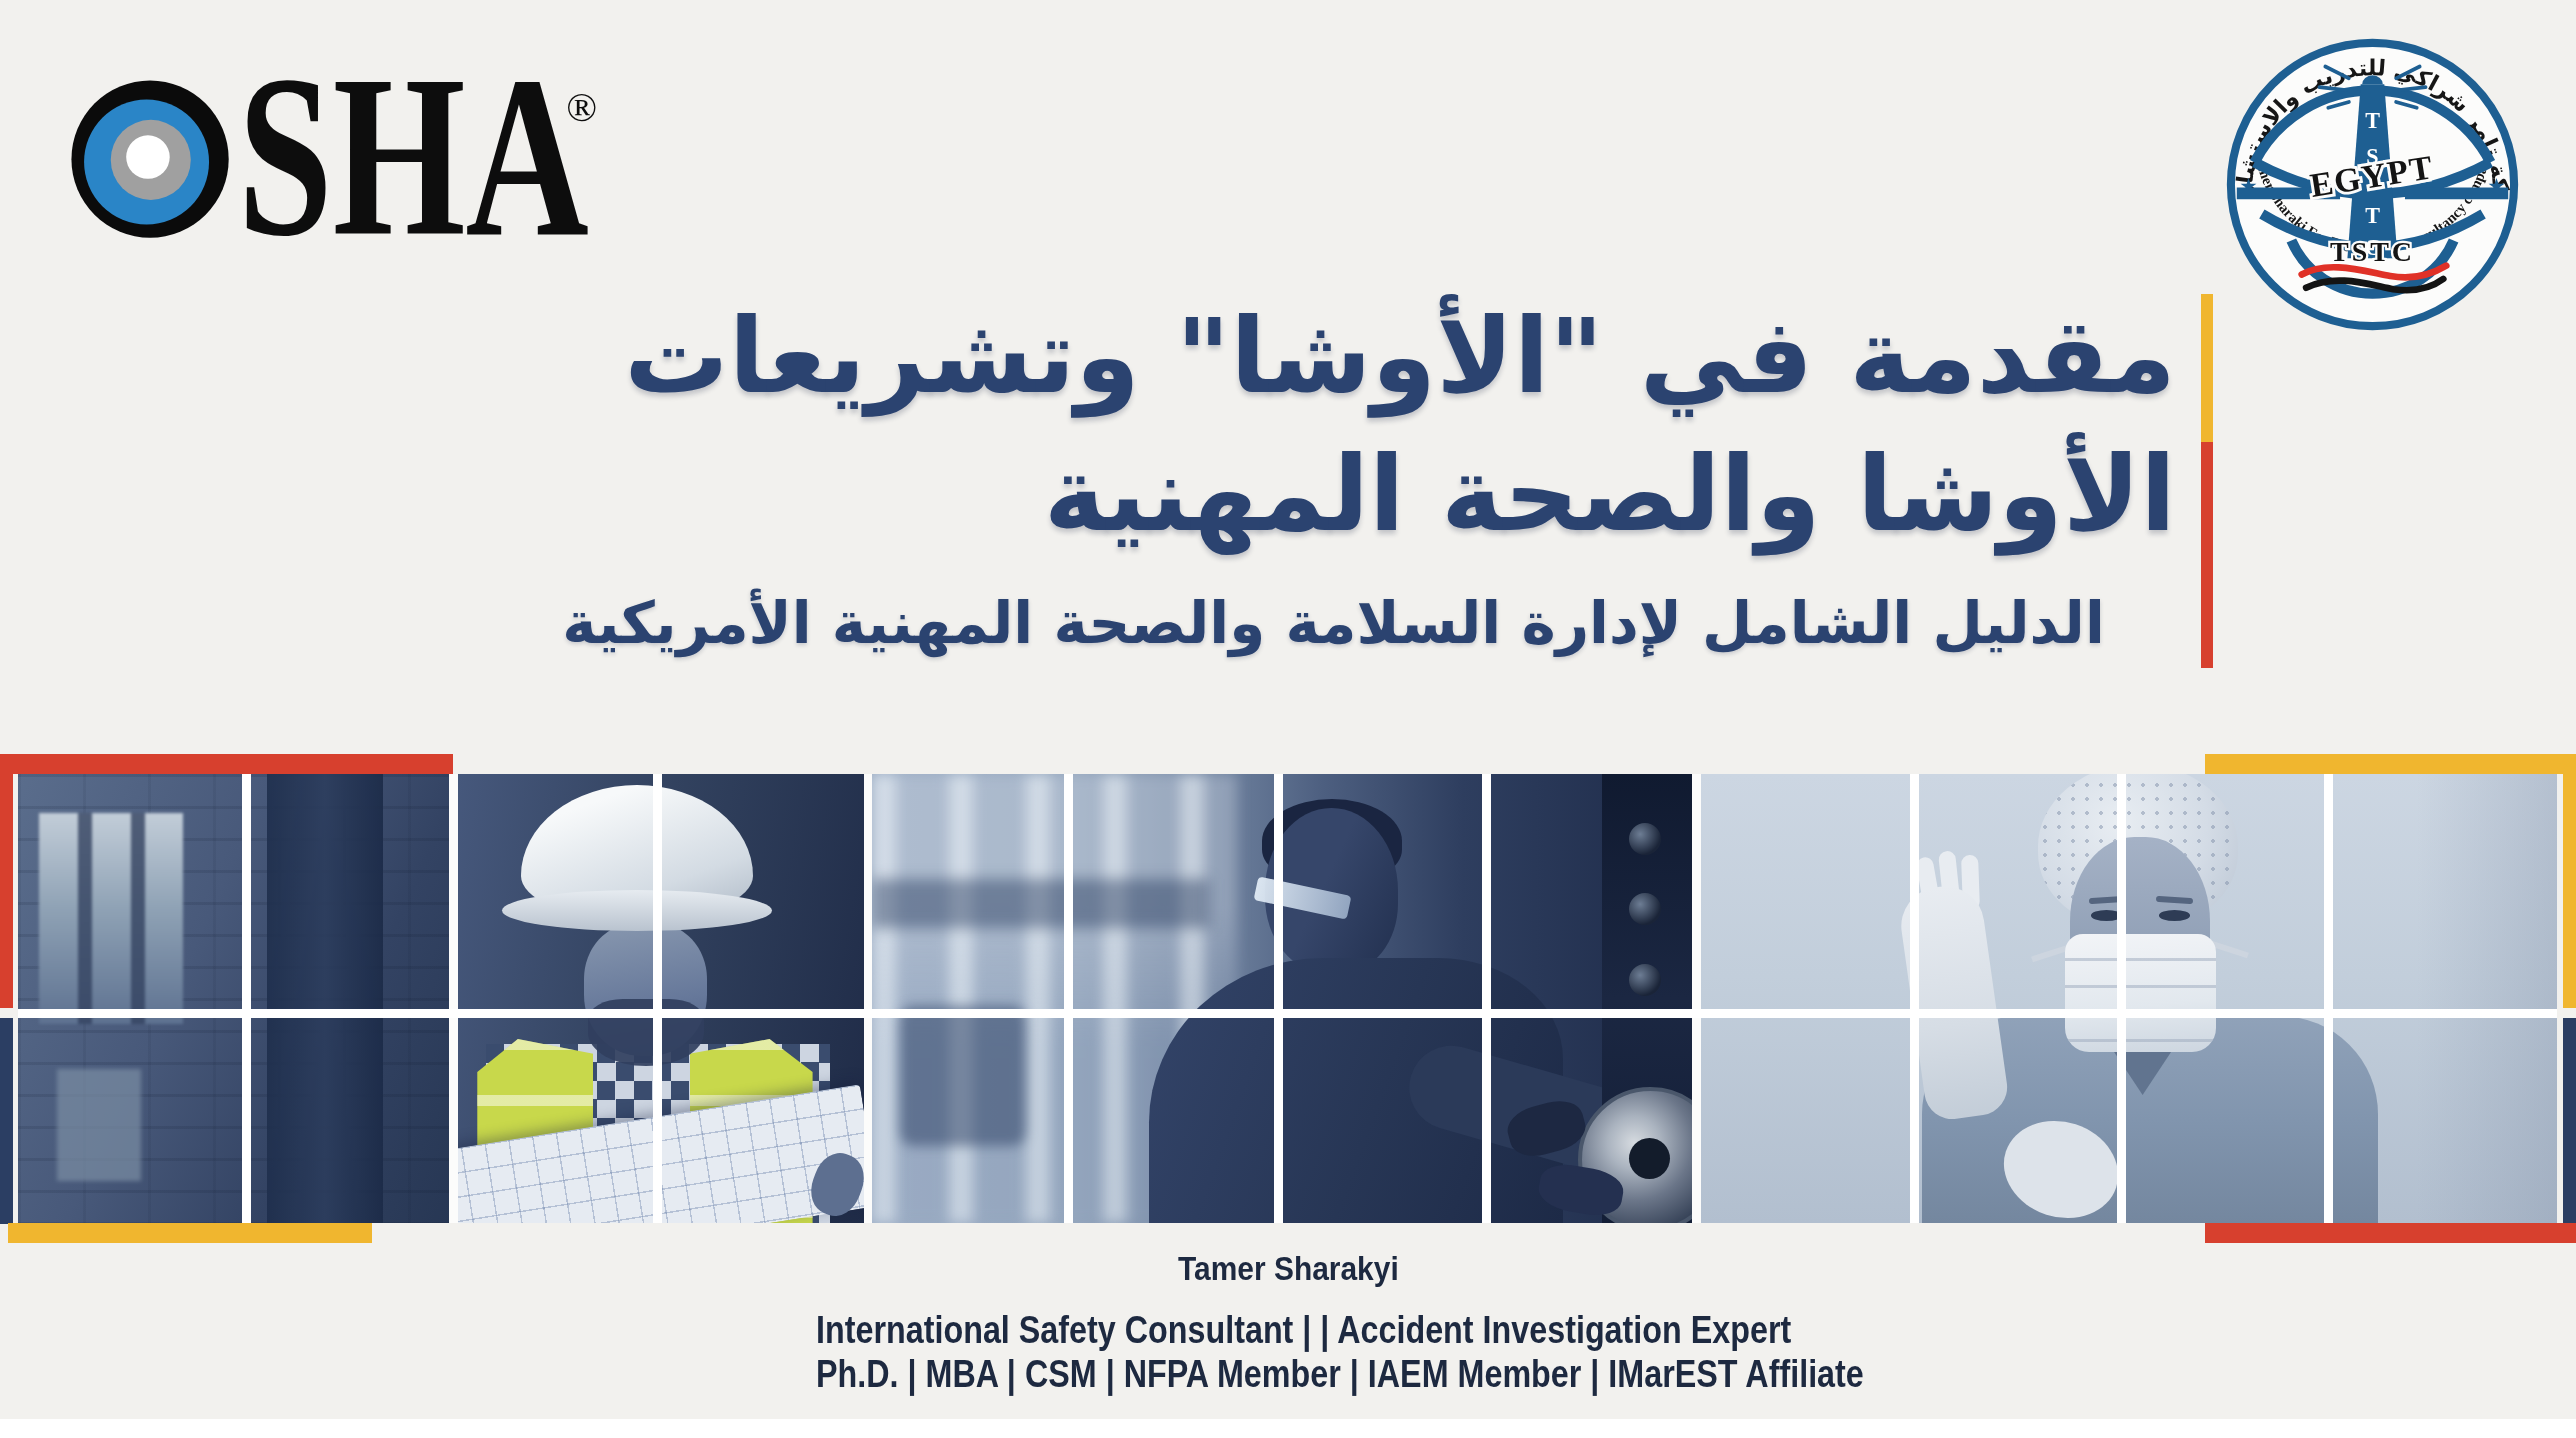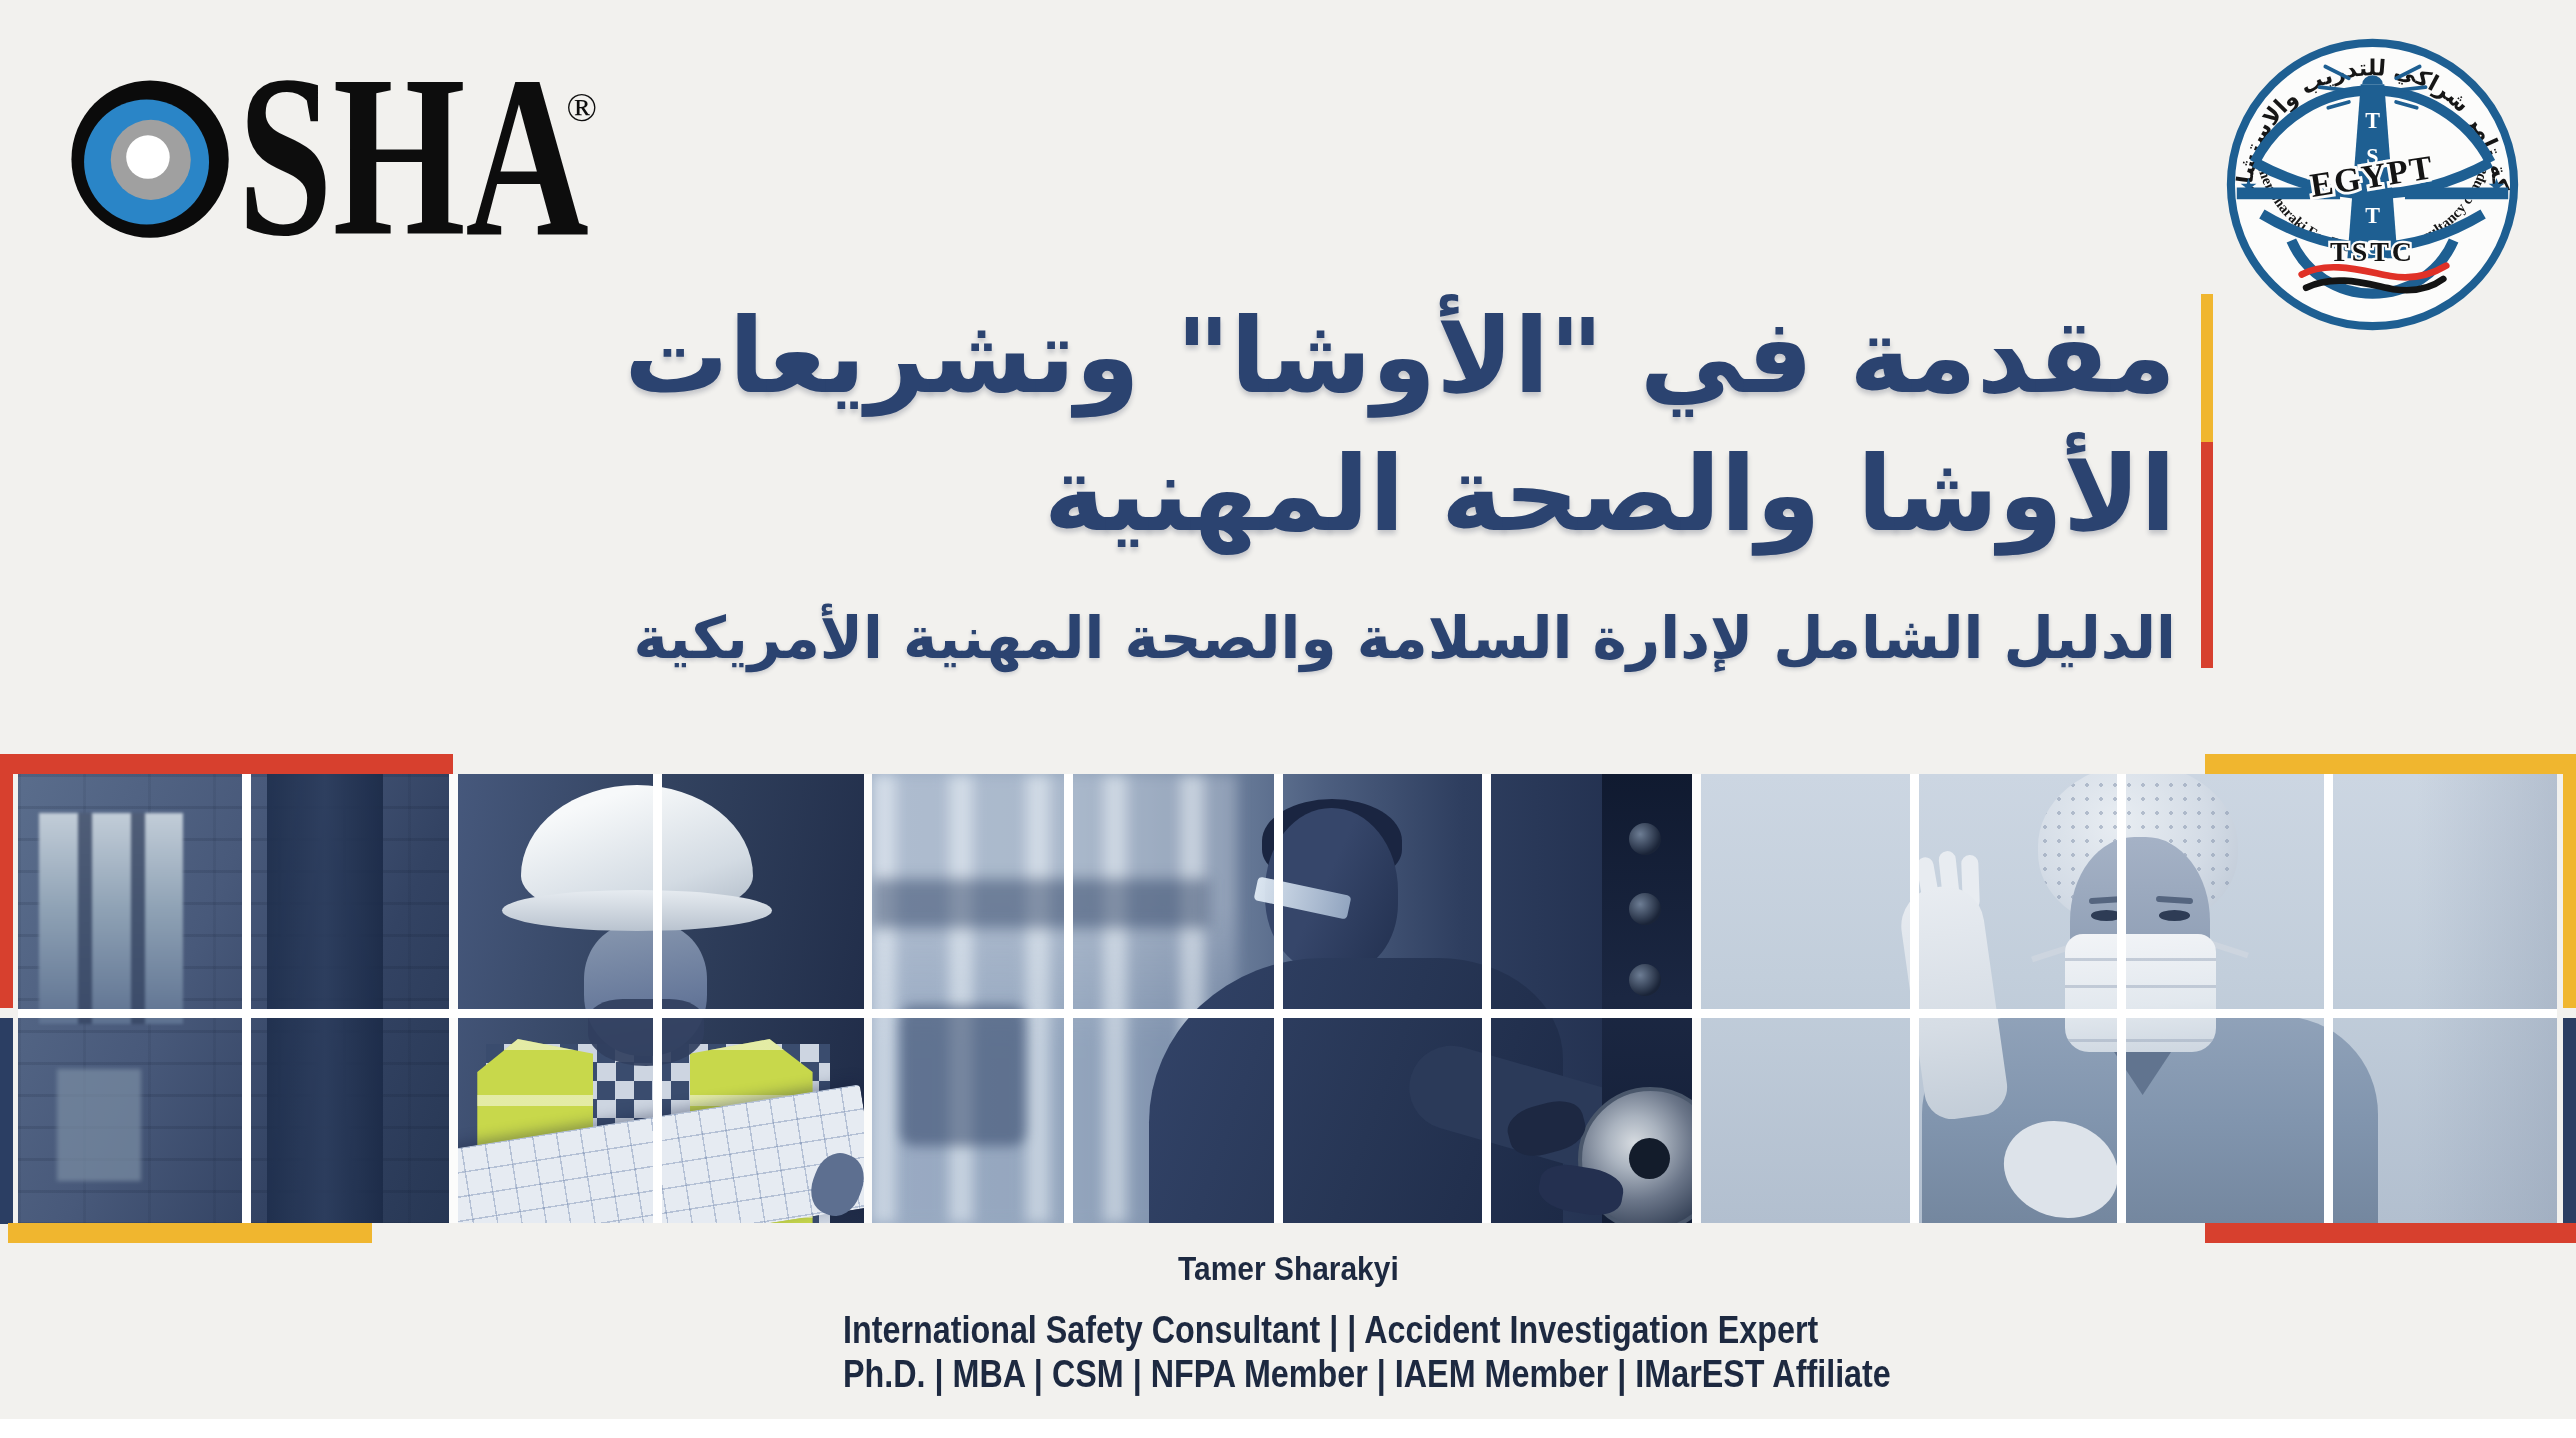--- a/index.html
+++ b/index.html
@@ -3,37 +3,37 @@
 <meta charset="utf-8">
 <style>
   html,body{margin:0;padding:0;background:#fff;}
   .slide{position:relative;width:2576px;height:1438px;background:#f2f1ee;overflow:hidden;
          font-family:"Liberation Sans",sans-serif;}
   .abs{position:absolute;}
   
   .title-block{position:absolute;top:287px;right:400px;width:1685px;text-align:right;direction:rtl;
     color:#2b4370;font-family:"DejaVu Sans",sans-serif;font-weight:700;font-size:104px;line-height:138px;
     text-shadow:0 3.5px 5.6px rgba(30,40,70,0.22);}
-  .subtitle{position:absolute;top:603px;right:400px;width:1685px;text-align:right;direction:rtl;
+  .subtitle{position:absolute;top:588px;right:400px;width:1685px;text-align:center;direction:rtl;
     color:#2b4370;font-family:"DejaVu Sans",sans-serif;font-weight:700;font-size:58px;line-height:70px;
     text-shadow:0 2.1px 4.2px rgba(30,40,70,0.2);}
   
   .acc-y{position:absolute;left:2201px;top:294px;width:12px;height:149px;background:#f0b62f;}
   .acc-r{position:absolute;left:2201px;top:442px;width:12px;height:226px;background:#d7402e;}
   
   .strip{position:absolute;left:17.6px;top:774px;width:2539px;height:449px;background:#fcfcfb;}
   .panel{position:absolute;top:0;height:449px;overflow:hidden;}
   .v{position:absolute;top:0;width:9px;height:449px;background:#ffffff;z-index:40;}
   .h{position:absolute;left:0;top:235px;width:2539px;height:9px;background:#ffffff;z-index:40;}
   .bar{position:absolute;}
   
   .footer-name{position:absolute;left:0;top:1249px;width:2576px;text-align:center;color:#1d2940;
     font-weight:bold;font-size:34px;}
   .footer-name span{display:inline-block;transform:scaleX(0.88);transform-origin:center;}
-  .creds{position:absolute;left:843px;top:1308px;color:#1d2940;font-weight:bold;font-size:38px;line-height:44px;}
+  .creds{position:absolute;left:816px;top:1308px;color:#1d2940;font-weight:bold;font-size:38px;line-height:44px;}
   .creds .cline{display:inline-block;transform:scaleX(0.85);transform-origin:left center;white-space:nowrap;}
   .white-band{position:absolute;left:0;top:1419px;width:2576px;height:19.7px;background:#ffffff;}
 </style>
 </head>
 <body>
 
 <div class="slide">
 
   <svg class="abs" style="left:67px;top:70px;" width="534" height="172" viewBox="0 0 760 245">
     <circle cx="118" cy="127" r="112" fill="#0b0b0b"></circle>

